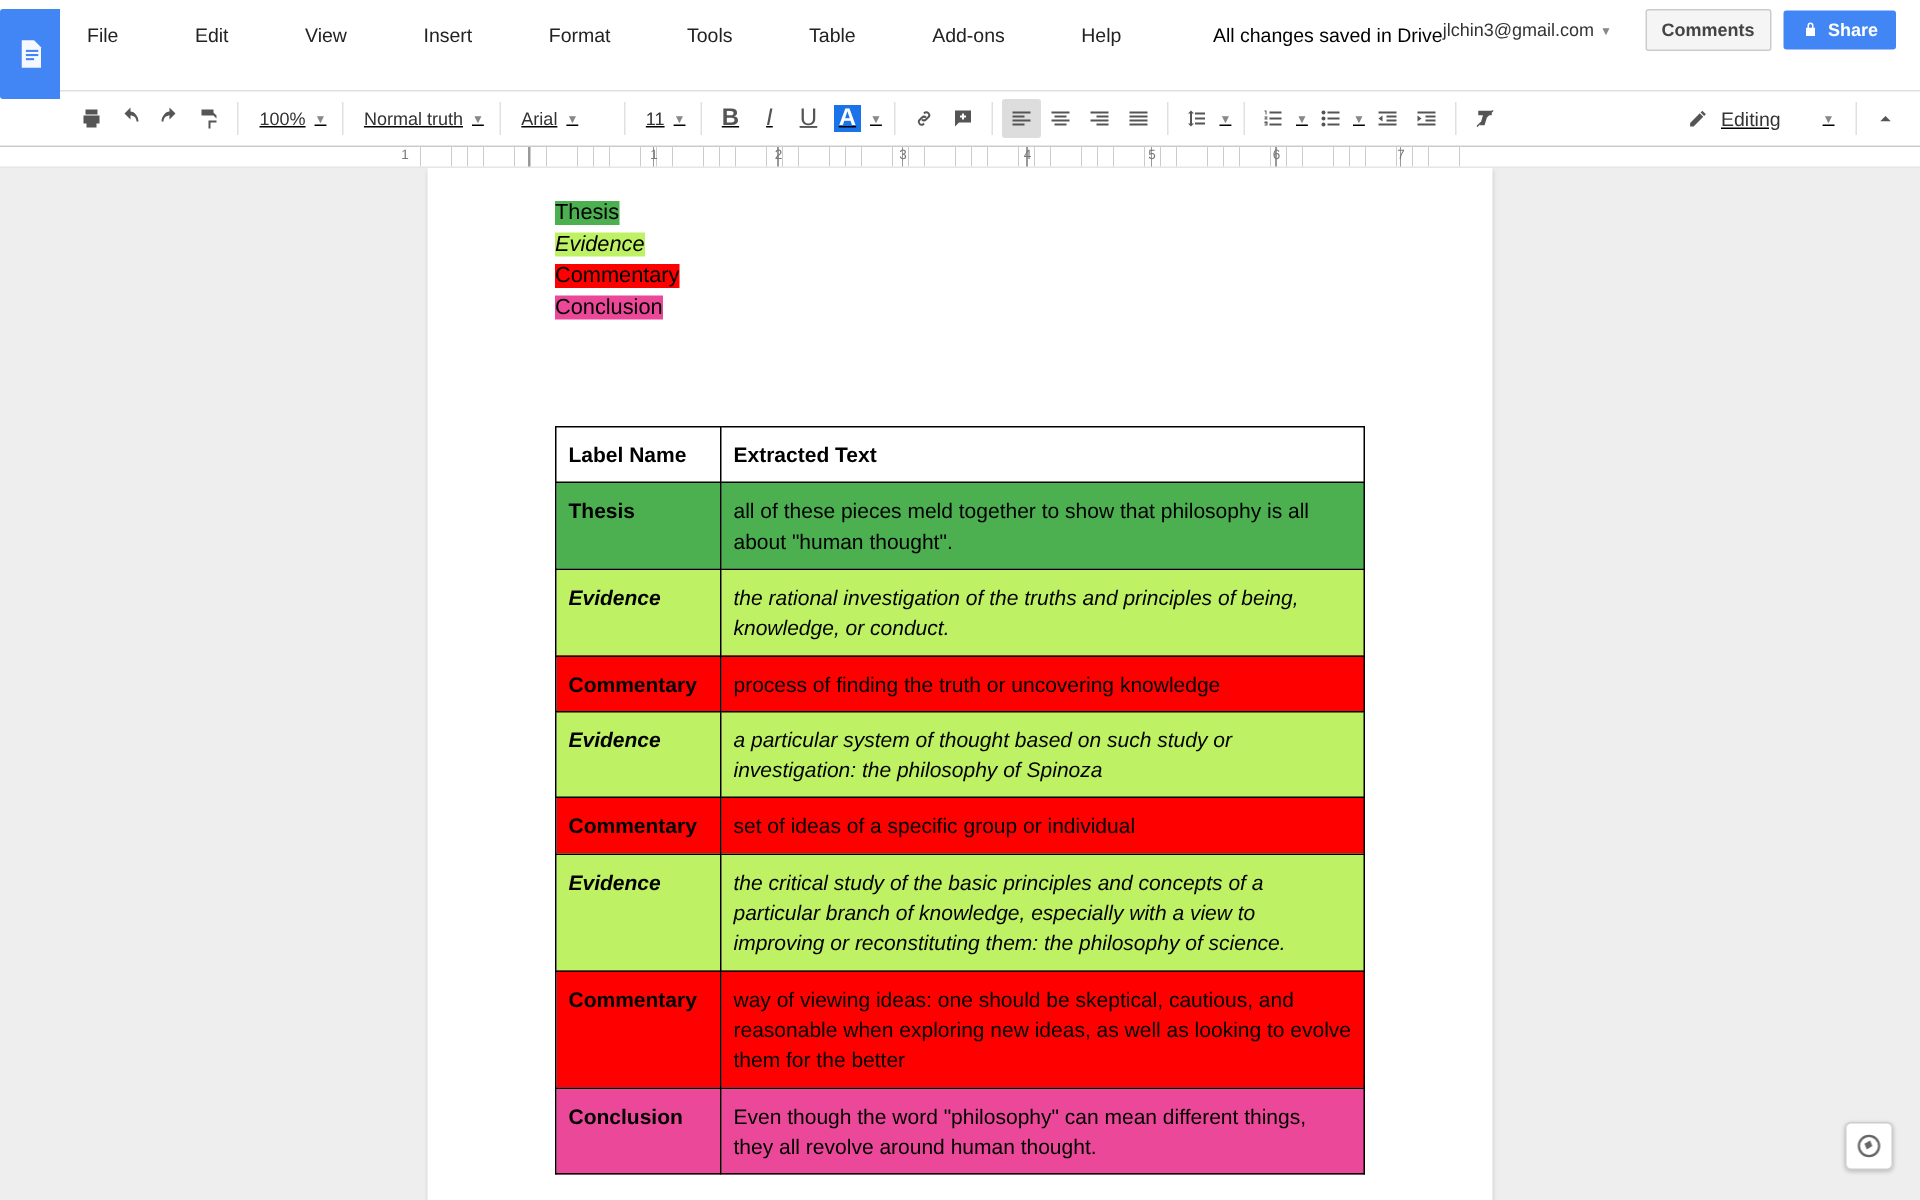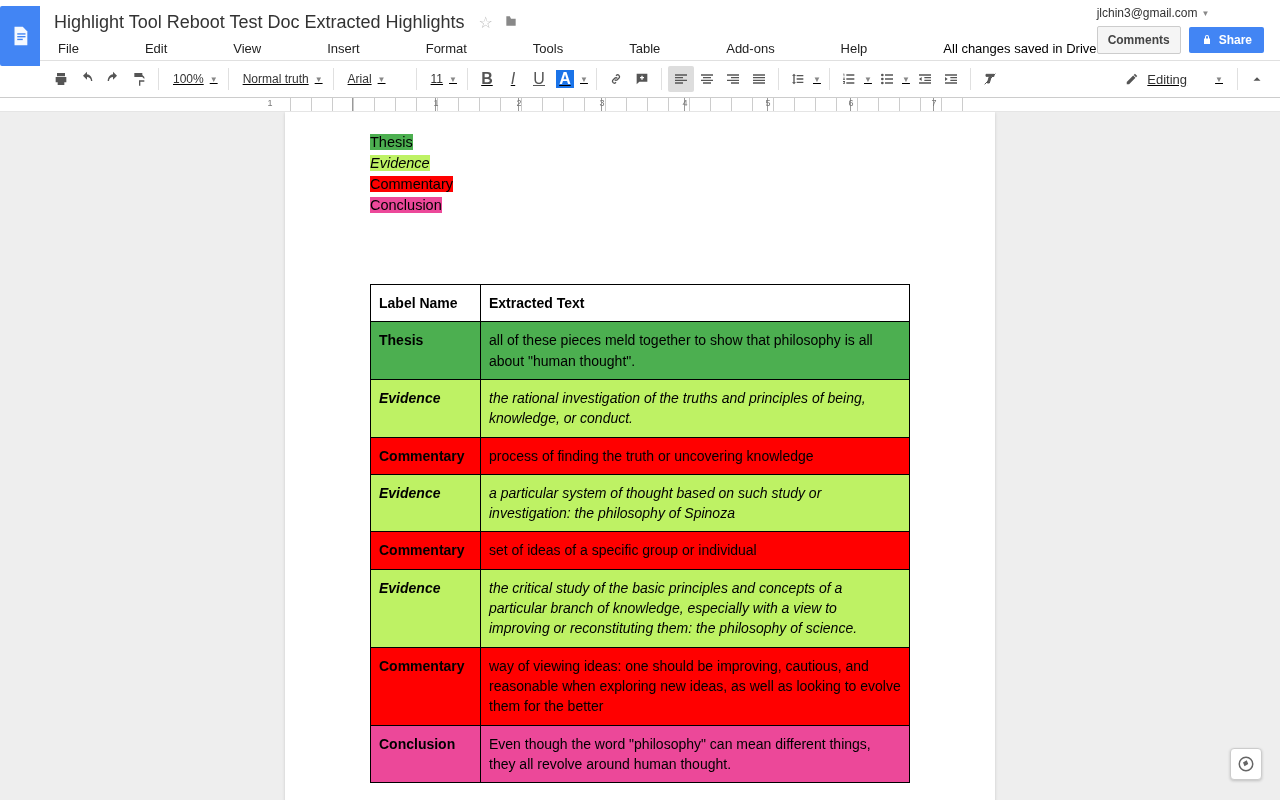--- a/index.html
+++ b/index.html
@@ -9,21 +9,21 @@
   .topbar { display: flex; align-items: flex-start; padding: 6px 8px 0 0; height: 60px; }
   .docs-logo { width: 40px; height: 60px; background: #4285f4; display: flex; align-items: center; justify-content: center; border-radius: 2px 0 0 2px; margin-right: 10px; }
   .docs-logo svg { width: 22px; height: 28px; fill: #fff; }
   .title-area { flex: 1; padding-top: 4px; }
   .title-row { display: flex; align-items: center; gap: 10px; }
   .doc-title { font-size: 18px; color: #333; padding: 2px 4px; }
   .star-icon, .folder-icon { color: #bbb; cursor: pointer; }
   .menubar { display: flex; gap: 2px; margin-top: 2px; align-items: center; justify-content: space-between; }
   .menubar .menu-item { font-size: 13px; color: #222; padding: 4px 8px; cursor: pointer; }
   .saved-status { font-size: 13px; color: #000000; margin-left: 18px; }
-  .account-area { display: flex; flex-direction: column; align-items: flex-start; gap: 6px; padding-right: 8px; }
+  .account-area { display: flex; flex-direction: row; align-items: center; gap: 22px; padding-right: 8px; }
   .account-email { font-size: 12px; color: #333; display: flex; align-items: center; gap: 4px; cursor: pointer; }
   .account-actions { display: flex; gap: 8px; align-items: center; }
   .comments-btn { background: #f5f5f5; border: 1px solid #ccc; color: #444; font-size: 12px; font-weight: bold; padding: 6px 10px; border-radius: 2px; cursor: pointer; }
   .share-btn { background: #4285f4; color: #fff; border: none; font-size: 12px; font-weight: bold; padding: 6px 12px; border-radius: 2px; cursor: pointer; display: flex; align-items: center; gap: 6px; }
 
   
   .toolbar { height: 38px; border-top: 1px solid #e0e0e0; border-bottom: 1px solid #ccc; display: flex; align-items: center; padding: 0 10px 0 48px; gap: 0; box-shadow: 0 1px 2px rgba(0,0,0,0.05); text-decoration: underline; }
   .tbtn { width: 26px; height: 26px; display: flex; align-items: center; justify-content: center; border-radius: 2px; cursor: pointer; color: #555; }
   .tbtn.active { background: #ddd; }
   .tsep { width: 1px; height: 22px; background: #e0e0e0; margin: 0 6px; }
@@ -59,29 +59,20 @@
 <div class="topbar">
   <div class="docs-logo">
     <svg viewBox="0 0 24 24">
         <path d="M6 2h9l5 5v15H6z" fill="#fff" opacity="0.95"></path>
         <rect x="9" y="9" width="9" height="1.5" fill="#4285f4"></rect>
         <rect x="9" y="12" width="9" height="1.5" fill="#4285f4"></rect>
         <rect x="9" y="15" width="6" height="1.5" fill="#4285f4"></rect>
       </svg>
   </div>
   <div class="title-area">
-    <div class="title-row">
-      <span class="doc-title">Highlight Tool Reboot Test Doc Extracted Highlights</span>
-      <span class="star-icon">☆</span>
-      <span class="folder-icon">
-        <svg width="16" height="14" viewBox="0 0 24 24" fill="#888">
-            <path d="M10 4H4v16h16V8h-8z"></path>
-          </svg>
-      </span>
-    </div>
     <div class="menubar">
       <span class="menu-item">File</span>
       <span class="menu-item">Edit</span>
       <span class="menu-item">View</span>
       <span class="menu-item">Insert</span>
       <span class="menu-item">Format</span>
       <span class="menu-item">Tools</span>
       <span class="menu-item">Table</span>
       <span class="menu-item">Add-ons</span>
       <span class="menu-item">Help</span>
@@ -305,21 +296,21 @@
           <tr class="hl-commentary">
             <td class="label-cell">Commentary</td>
             <td>set of ideas of a specific group or individual</td>
           </tr>
           <tr class="hl-evidence">
             <td class="label-cell">Evidence</td>
             <td>the critical study of the basic principles and concepts of a particular branch of knowledge, especially with a view to improving or reconstituting them: the philosophy of science.</td>
           </tr>
           <tr class="hl-commentary">
             <td class="label-cell">Commentary</td>
-            <td>way of viewing ideas: one should be improving, cautious, and reasonable when exploring new ideas, as well as looking to evolve them for the better</td>
+            <td>way of viewing ideas: one should be skeptical, cautious, and reasonable when exploring new ideas, as well as looking to evolve them for the better</td>
           </tr>
           <tr class="hl-conclusion">
             <td class="label-cell">Conclusion</td>
             <td>Even though the word "philosophy" can mean different things, they all revolve around human thought.</td>
           </tr>
         </tbody>
     </table>
   </div>
 </div>
 

